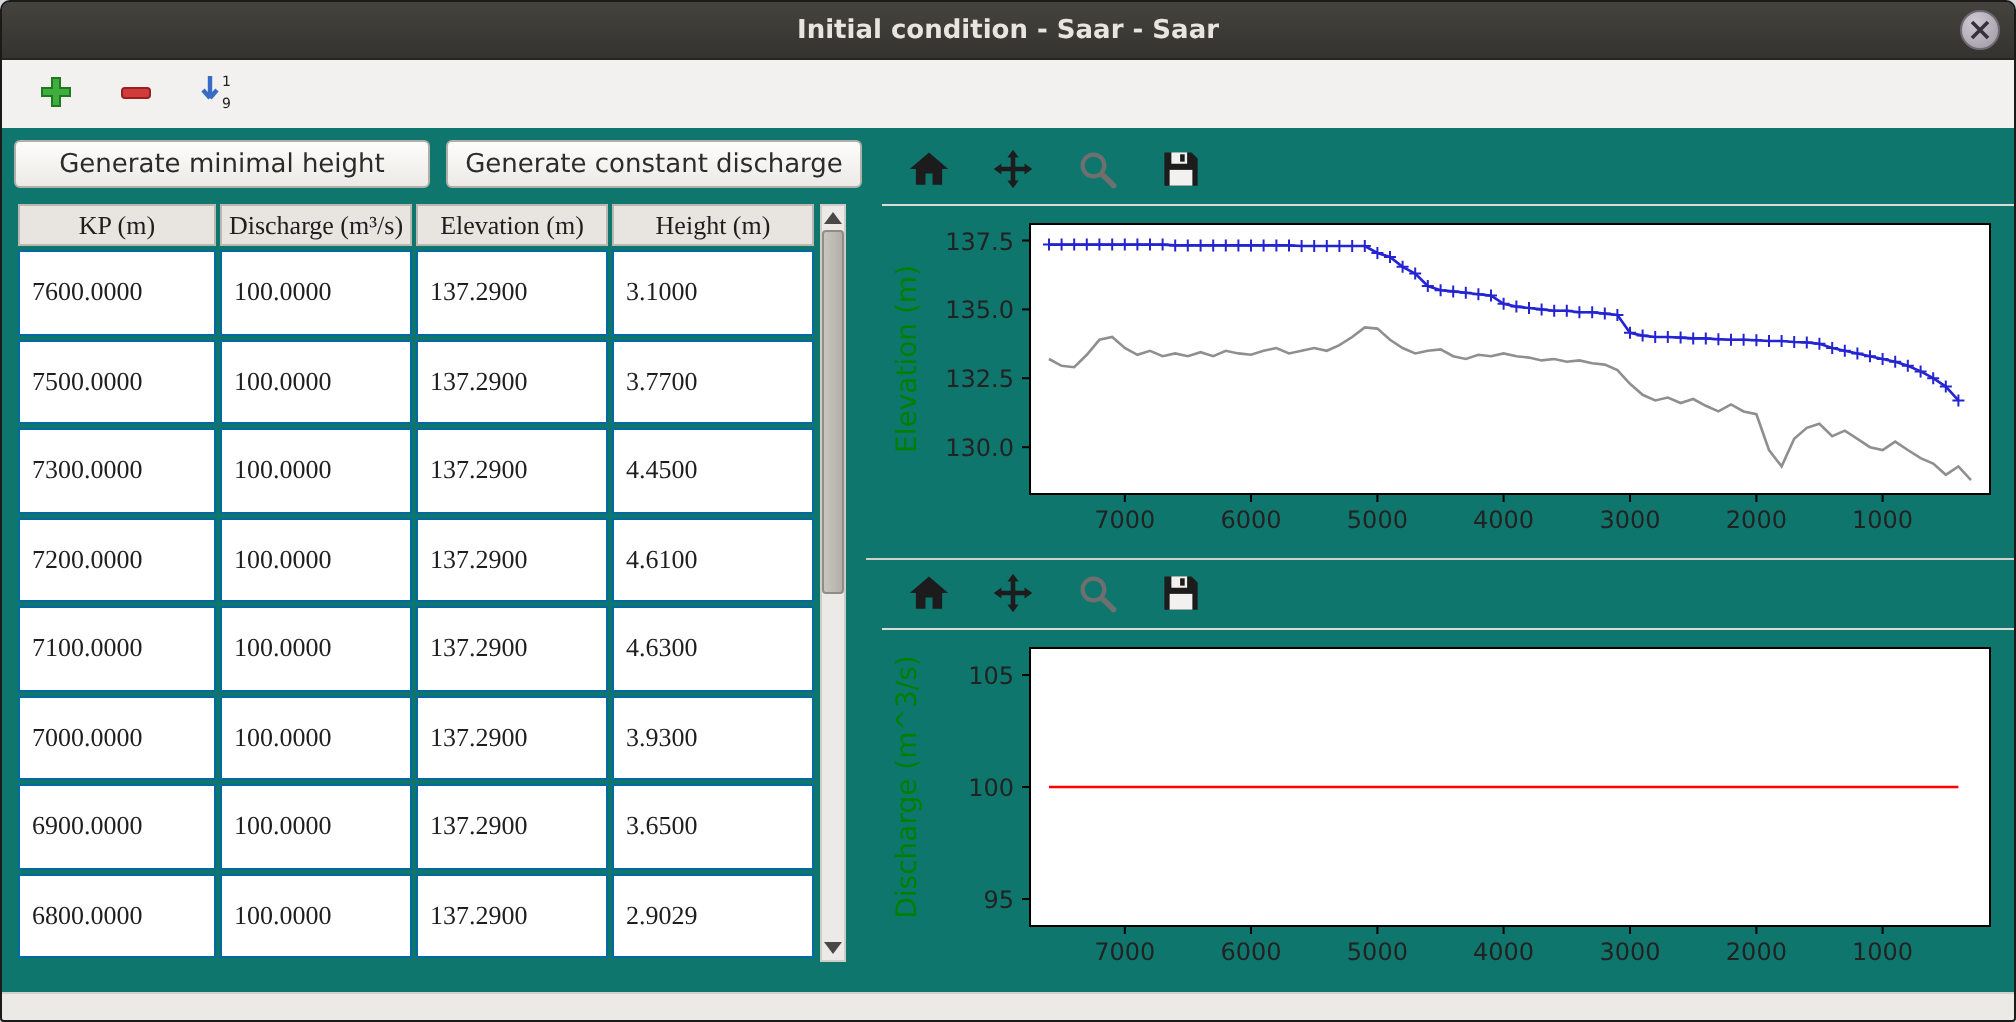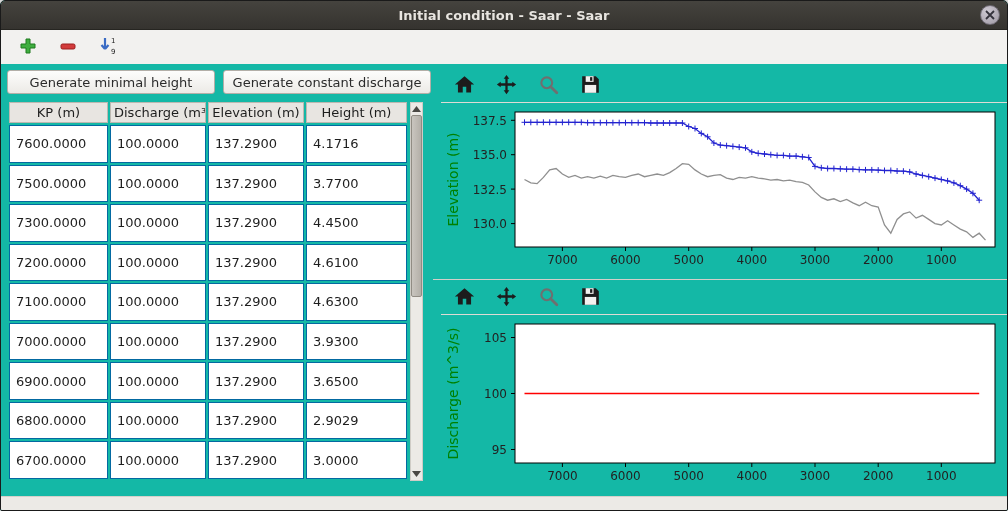--- a/index.html
+++ b/index.html
@@ -1,37 +1,37 @@
 <!DOCTYPE html>
 <html><head>
 <meta charset="utf-8">
 <style>
   html,body{margin:0;padding:0;background:#d8d8d8;font-family:"DejaVu Sans","Liberation Sans",sans-serif;}
   .window{position:relative;width:1008px;height:511px;box-sizing:border-box;border:1px solid #1a1a1a;
-          background:#14b8a6;border-radius:5px 5px 2px 2px;overflow:hidden;}
+          background:#0f766e;border-radius:5px 5px 2px 2px;overflow:hidden;}
   
   .titlebar{height:28px;background:linear-gradient(#45433e,#35332f);display:flex;align-items:center;
             justify-content:center;position:relative;border-bottom:1px solid #262521;}
   .titlebar .title{color:#e8e5e0;font-size:13px;font-weight:bold;}
   .close-btn{position:absolute;right:7px;top:4px;width:20px;height:20px;border-radius:50%;
              background:radial-gradient(circle at 35% 30%, #cfcad4, #9d97a2);display:flex;align-items:center;
              justify-content:center;cursor:pointer;border:1px solid #6f6a74;box-sizing:border-box;}
   .close-btn svg{display:block;}
   
   .app-toolbar{height:34px;display:flex;align-items:center;gap:14px;padding-left:14px;background:#f2f1ef;}
   .tool-btn{width:26px;height:26px;border:none;background:transparent;padding:0;display:flex;align-items:center;
             justify-content:center;cursor:pointer;border-radius:3px;}
   
   .content{display:flex;height:435px;}
   .left-panel{width:432px;box-sizing:border-box;padding:6px 2px 0 6px;}
   .btn-row{display:flex;gap:8px;margin-bottom:6px;}
   .gen-btn{flex:1;height:24px;font-size:13px;font-family:inherit;color:#2b2b2b;
            border:1px solid #b3afa8;border-radius:3px;background:linear-gradient(#fdfdfc,#eceae6);cursor:pointer;}
   .table-zone{display:flex;}
-  .data-table{border-collapse:separate;border-spacing:2px;table-layout:fixed;width:402px;font-size:13px;color:#1e1e1e;}
+  .data-table{border-collapse:separate;border-spacing:2px;table-layout:fixed;width:402px;font-size:13px;color:#1e1e1e;font-family:Liberation Serif, serif;}
   .data-table th{background:#e8e5e1;border:1px solid #bcb8b1;font-weight:normal;height:19px;padding:0 3px;
                  text-align:center;overflow:hidden;white-space:nowrap;}
   .data-table td{background:#ffffff;border:1px solid #0369a1;height:26px;padding:0 6px;text-align:left;
                  overflow:hidden;white-space:nowrap;}
   
   .vscroll{width:13px;height:379px;margin-left:1px;margin-top:2px;background:#eceae6;border:1px solid #cfccc6;
            box-sizing:border-box;display:flex;flex-direction:column;align-items:center;}
   .vscroll .arrow{width:11px;height:12px;display:flex;align-items:center;justify-content:center;cursor:pointer;}
   .vscroll .arrow svg{display:block;}
   .vscroll .thumb{width:9px;height:180px;background:linear-gradient(90deg,#c9c5bf,#b3afa8);border:1px solid #918c84;
@@ -113,21 +113,21 @@
                 <th>Discharge (m³/s)</th>
                 <th>Elevation (m)</th>
                 <th>Height (m)</th>
               </tr>
             </thead>
           <tbody id="table-body">
               <tr>
                 <td>7600.0000</td>
                 <td>100.0000</td>
                 <td>137.2900</td>
-                <td>4.1716</td>
+                <td>3.1000</td>
               </tr>
               <tr>
                 <td>7500.0000</td>
                 <td>100.0000</td>
                 <td>137.2900</td>
                 <td>3.7700</td>
               </tr>
               <tr>
                 <td>7300.0000</td>
                 <td>100.0000</td>
@@ -156,26 +156,20 @@
                 <td>6900.0000</td>
                 <td>100.0000</td>
                 <td>137.2900</td>
                 <td>3.6500</td>
               </tr>
               <tr>
                 <td>6800.0000</td>
                 <td>100.0000</td>
                 <td>137.2900</td>
                 <td>2.9029</td>
-              </tr>
-              <tr>
-                <td>6700.0000</td>
-                <td>100.0000</td>
-                <td>137.2900</td>
-                <td>3.0000</td>
               </tr>
             </tbody>
         </table>
         <div class="vscroll">
           <div class="arrow">
             <svg width="9" height="6" viewBox="0 0 9 6">
                 <path d="M4.5 0 L9 6 H0 Z" fill="#4a4844"></path>
               </svg>
           </div>
           <div class="thumb"></div>

